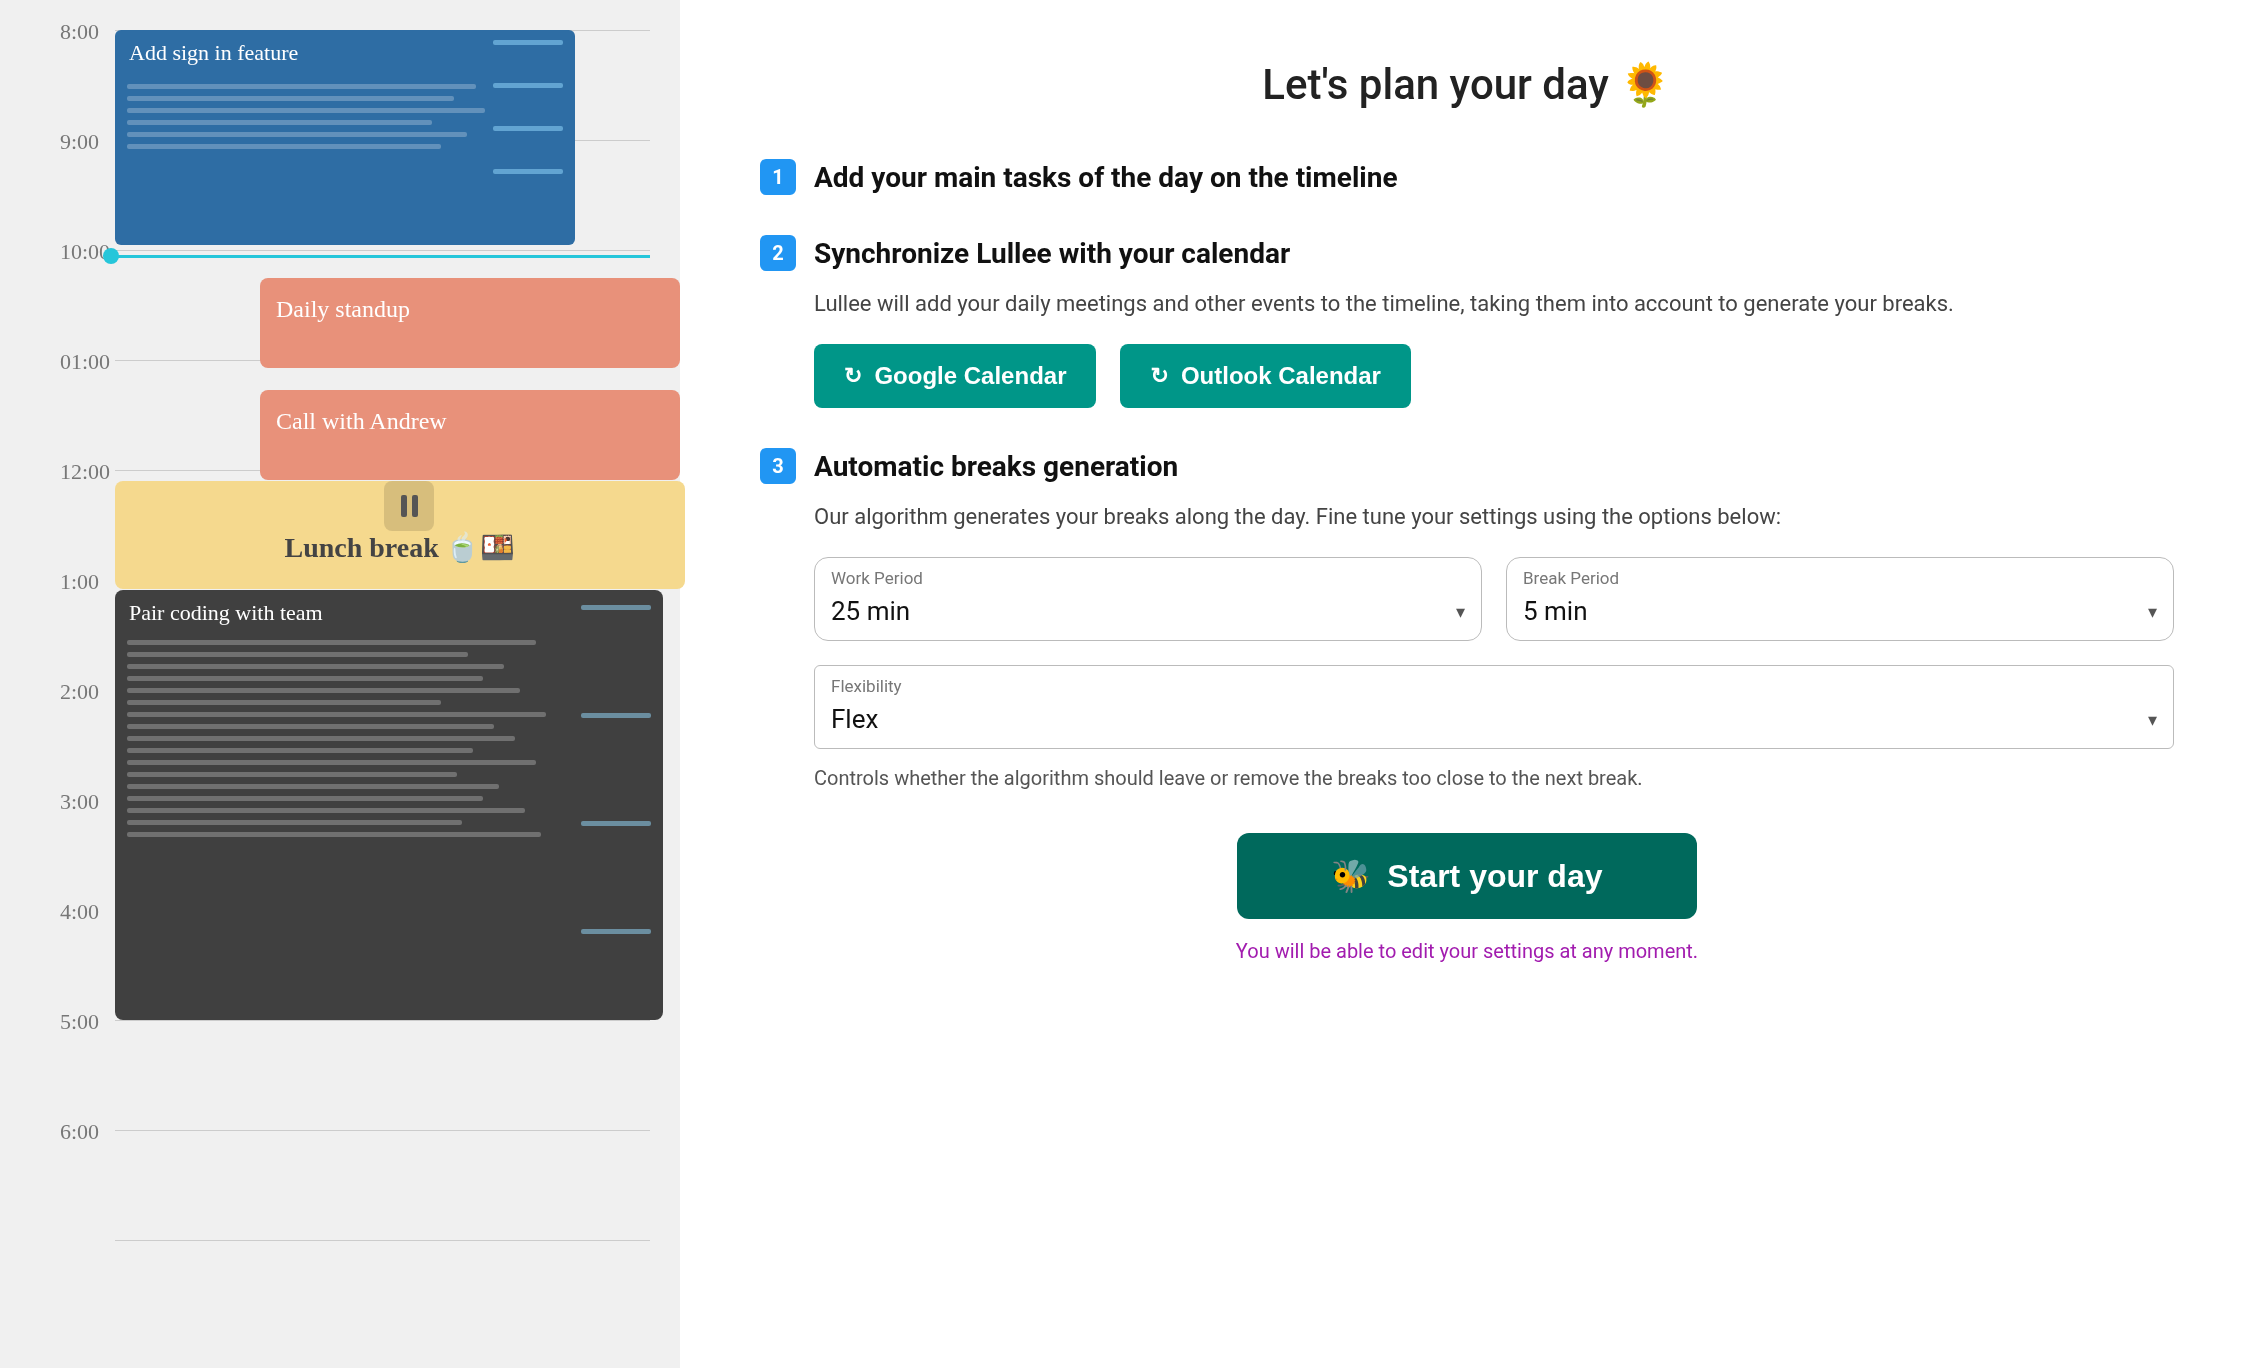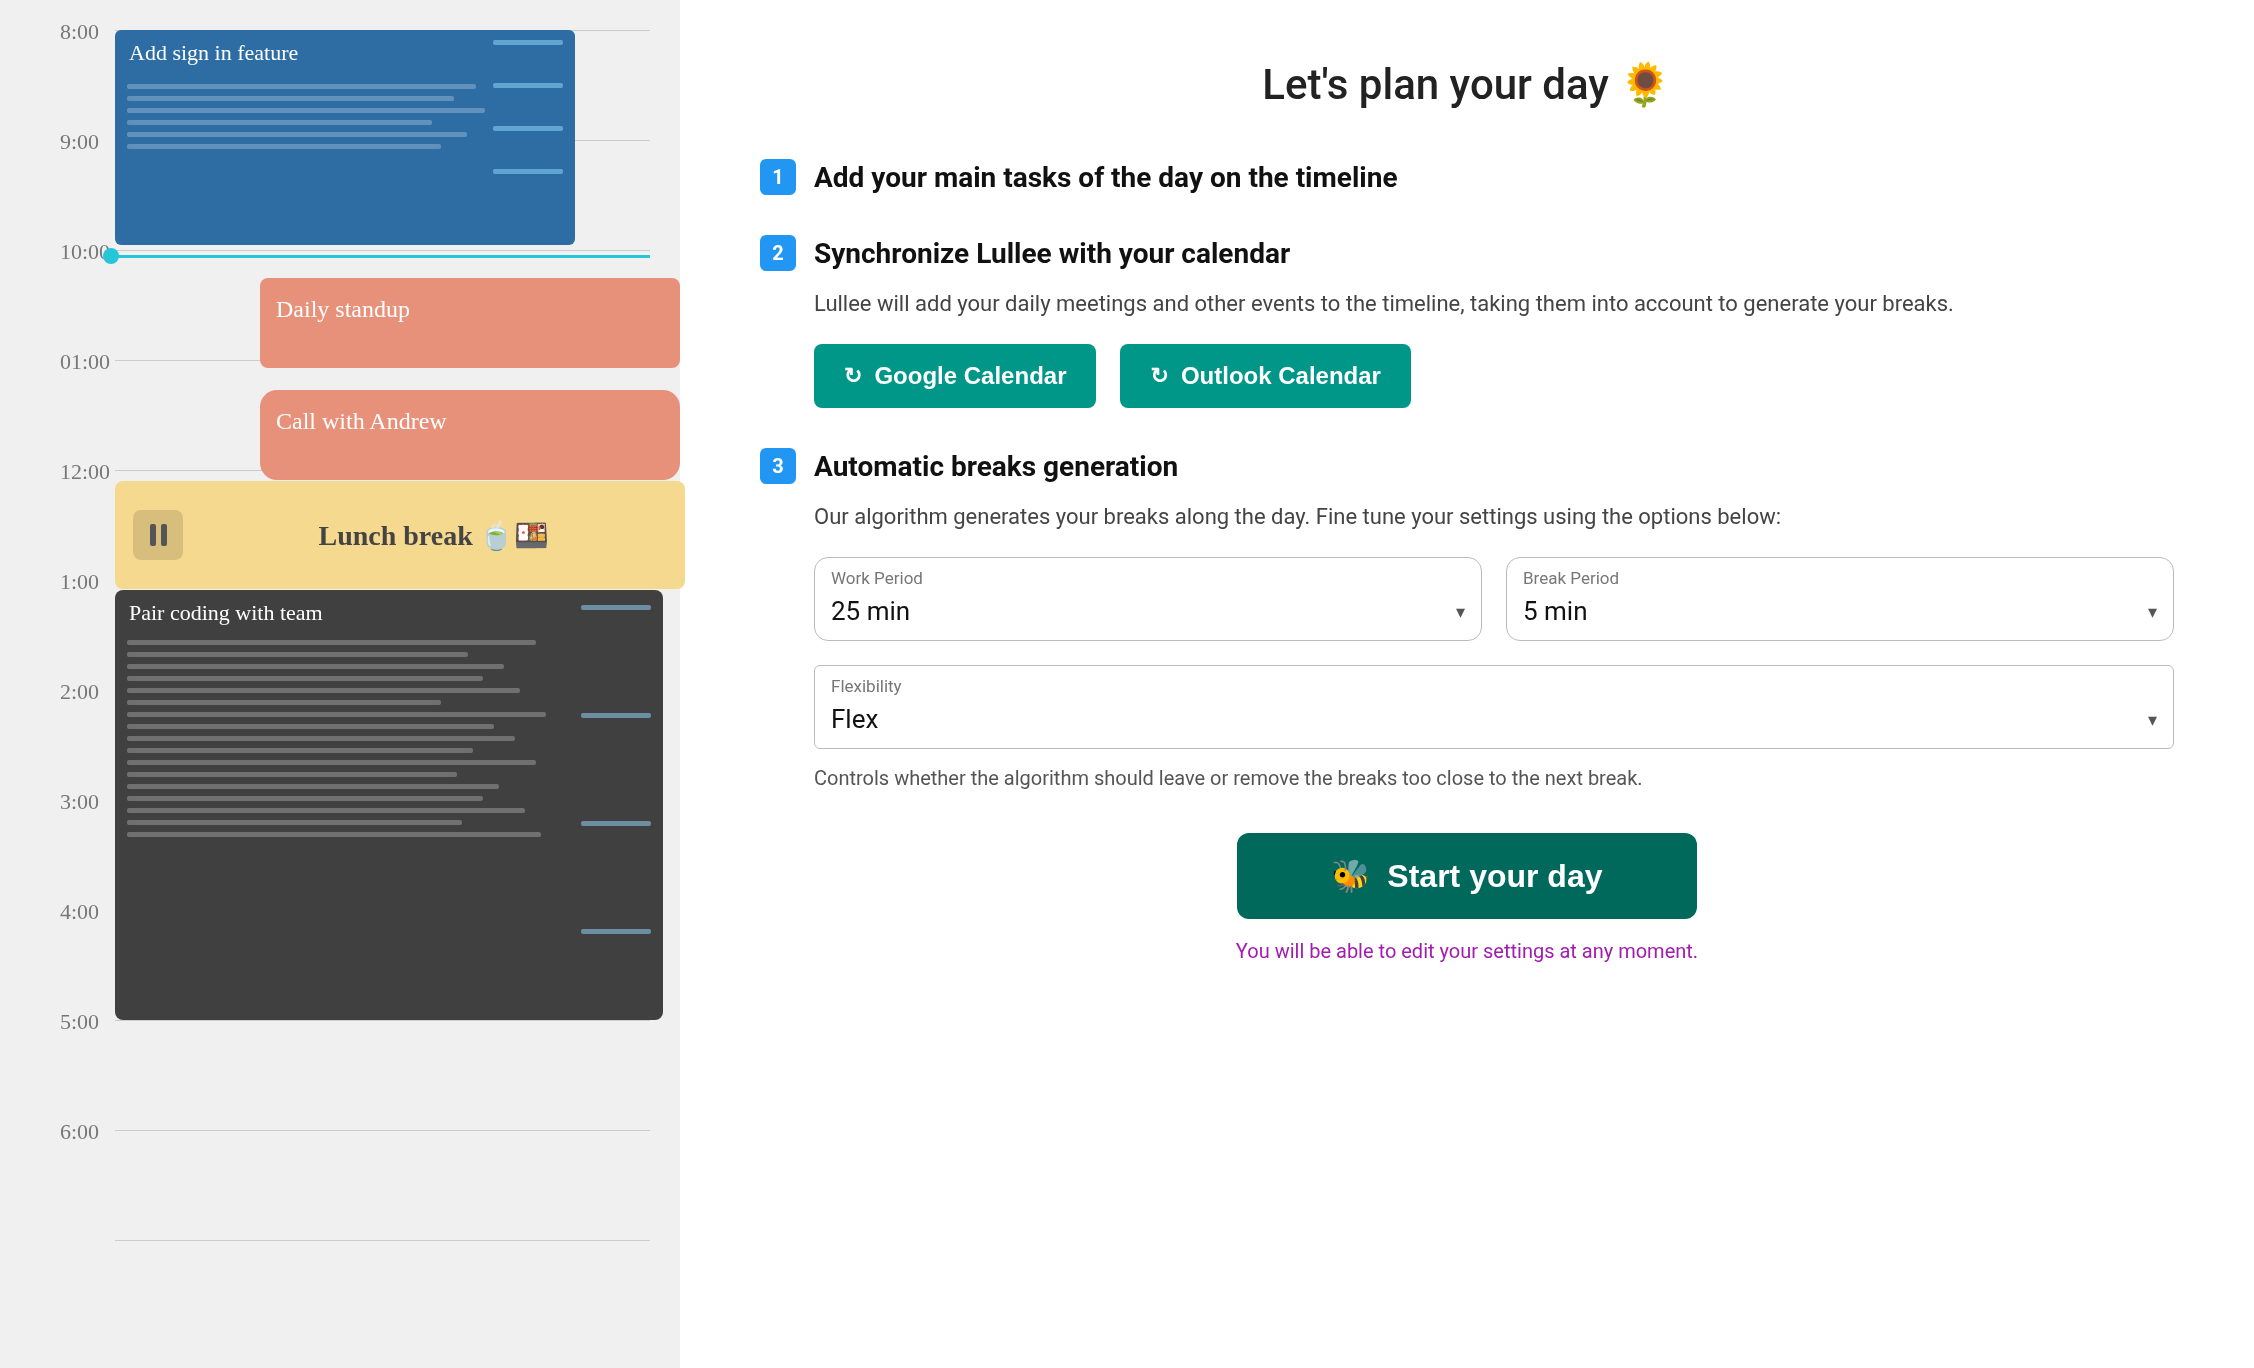--- a/index.html
+++ b/index.html
@@ -217,20 +217,21 @@
     }
 
     .abs-block.salmon-event {
       background: #e8917a;
       left: 200px;
     }
 
     .abs-block.yellow-break {
       background: #f5d98e;
       left: 0;
+      flex-direction: column;
     }
 
     .inner-lines {
       padding: 10px 12px 0;
       display: flex;
       flex-direction: column;
       gap: 7px;
     }
 
     .inner-line {
@@ -309,21 +310,21 @@
       </div>
     </div>
 
     <div style="position:absolute; top:218px; left:-12px; width:16px; height:16px; background:#26c6da; border-radius:50%; z-index:10;"></div>
     <div style="position:absolute; top:225px; left:0; right:0; height:3px; background:#26c6da; z-index:10;"></div>
 
     <div class="abs-block salmon-event" style="top:248px; left:145px; width:420px; height:90px; border-radius:8px; background:#e8917a; overflow:hidden;">
       <div style="padding:18px 16px; font-size:24px; color:white; font-weight:500;">Daily standup</div>
     </div>
 
-    <div class="abs-block salmon-event" style="top:360px; left:145px; width:420px; height:90px; border-radius:17px; background:#e8917a; overflow:hidden;">
+    <div class="abs-block salmon-event" style="top:360px; left:145px; width:420px; height:90px; border-radius:8px; background:#e8917a; overflow:hidden;">
       <div style="padding:18px 16px; font-size:24px; color:white; font-weight:500;">Call with Andrew</div>
     </div>
 
     <div class="abs-block yellow-break" style="top:451px; left:0; width:570px; height:108px; border-radius:8px; background:#f5d98e; overflow:hidden; display:flex; align-items:center;">
 
       <div style="display:flex; align-items:center; justify-content:center; width:50px; height:50px; background:rgba(0,0,0,0.12); border-radius:8px; margin-left:18px; flex-shrink:0; cursor:pointer;">
         <div style="display:flex; gap:5px;">
           <div style="width:6px; height:22px; background:#555; border-radius:2px;"></div>
           <div style="width:6px; height:22px; background:#555; border-radius:2px;"></div>
         </div>

